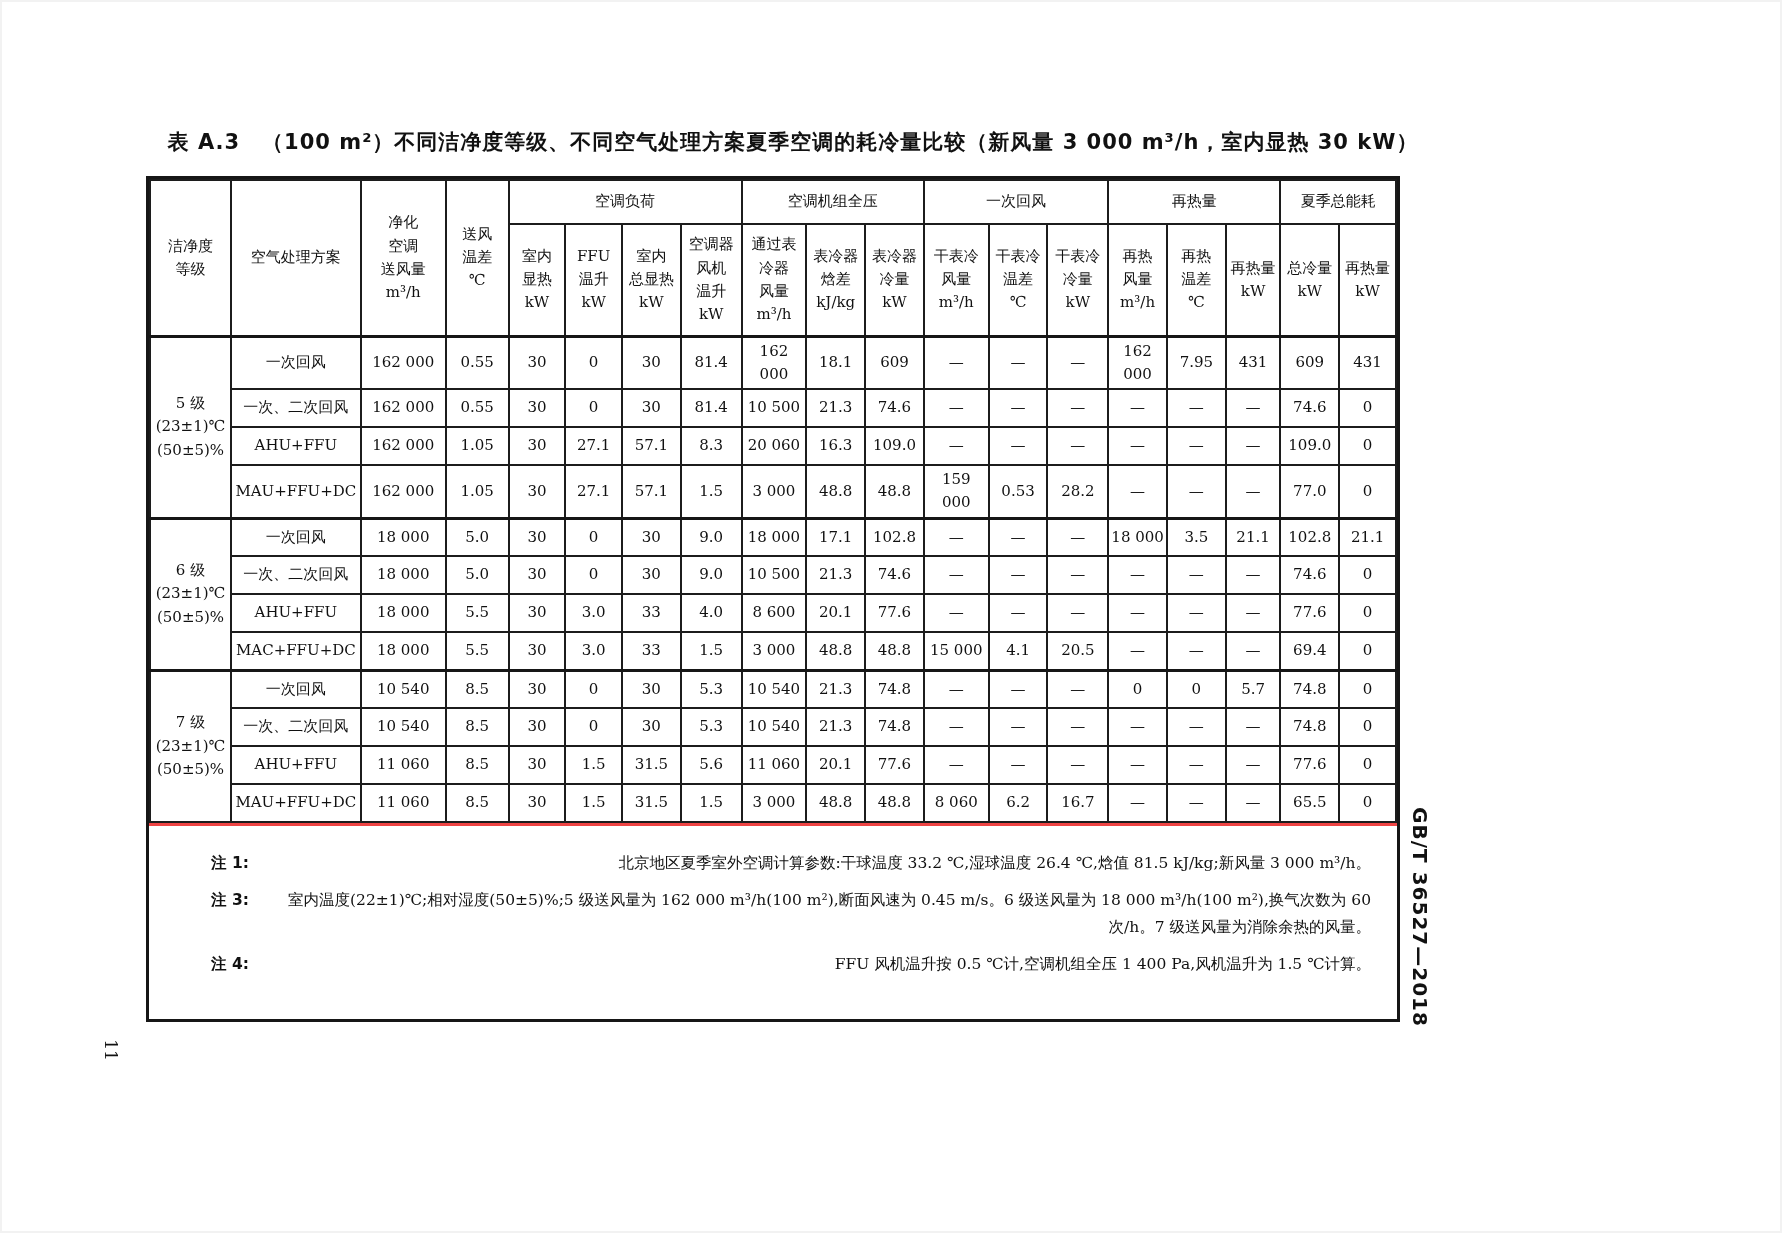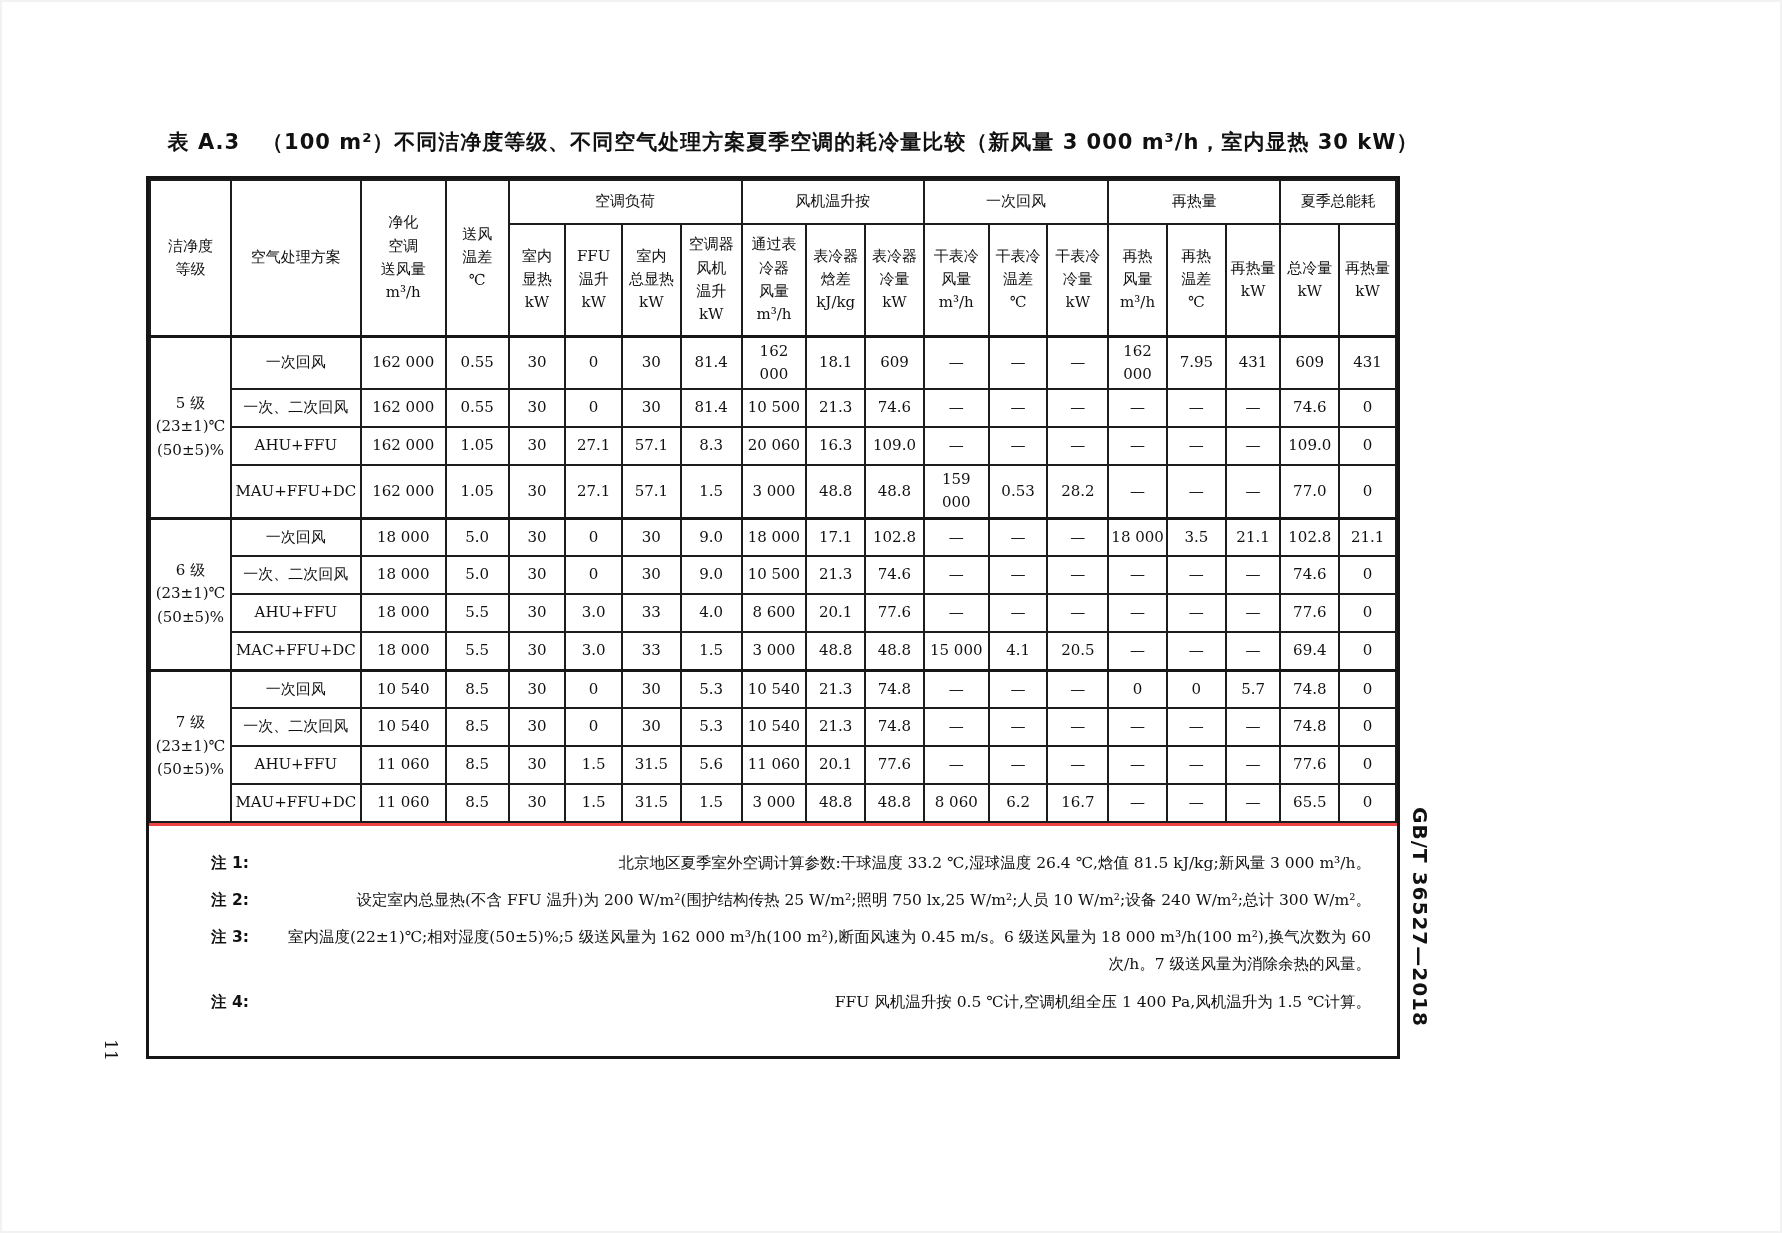--- a/index.html
+++ b/index.html
@@ -104,21 +104,21 @@
 等级</th>
         <th rowspan="2">空气处理方案</th>
         <th rowspan="2" class="multiline">净化
 空调
 送风量
 m³/h</th>
         <th rowspan="2" class="multiline">送风
 温差
 ℃</th>
         <th colspan="4">空调负荷</th>
-        <th colspan="3">风机温升按</th>
+        <th colspan="3">空调机组全压</th>
         <th colspan="3">一次回风</th>
         <th colspan="3">再热量</th>
         <th colspan="2">夏季总能耗</th>
       </tr>
       <tr class="leaf-row">
         <th class="multiline">室内
 显热
 kW</th>
         <th class="multiline">FFU
 温升
@@ -413,24 +413,20 @@
           <td>65.5</td>
           <td>0</td>
         </tr>
       </tbody>
   </table>
 
   <div class="notes-area">
     <div class="note-row">
       <span class="note-label">注 1:</span>
       <span class="note-text">北京地区夏季室外空调计算参数:干球温度 33.2 ℃,湿球温度 26.4 ℃,焓值 81.5 kJ/kg;新风量 3 000 m³/h。</span>
-    </div>
-    <div class="note-row">
-      <span class="note-label">注 2:</span>
-      <span class="note-text">设定室内总显热(不含 FFU 温升)为 200 W/m²(围护结构传热 25 W/m²;照明 750 lx,25 W/m²;人员 10 W/m²;设备 240 W/m²;总计 300 W/m²。</span>
     </div>
     <div class="note-row">
       <span class="note-label">注 3:</span>
       <span class="note-text">室内温度(22±1)℃;相对湿度(50±5)%;5 级送风量为 162 000 m³/h(100 m²),断面风速为 0.45 m/s。6 级送风量为 18 000 m³/h(100 m²),换气次数为 60 次/h。7 级送风量为消除余热的风量。</span>
     </div>
     <div class="note-row">
       <span class="note-label">注 4:</span>
       <span class="note-text">FFU 风机温升按 0.5 ℃计,空调机组全压 1 400 Pa,风机温升为 1.5 ℃计算。</span>
     </div>
   </div>

